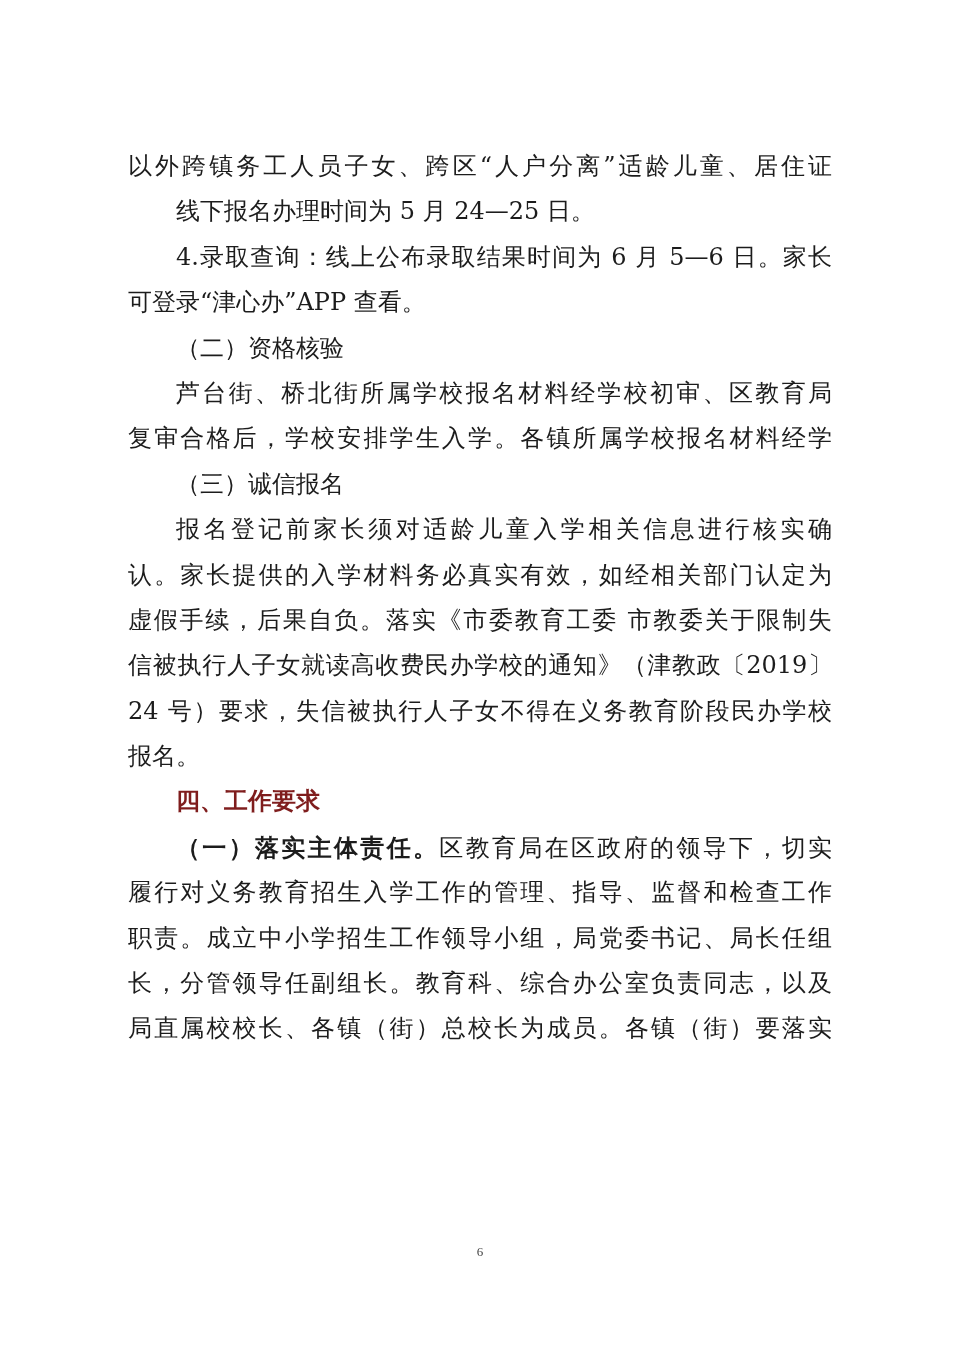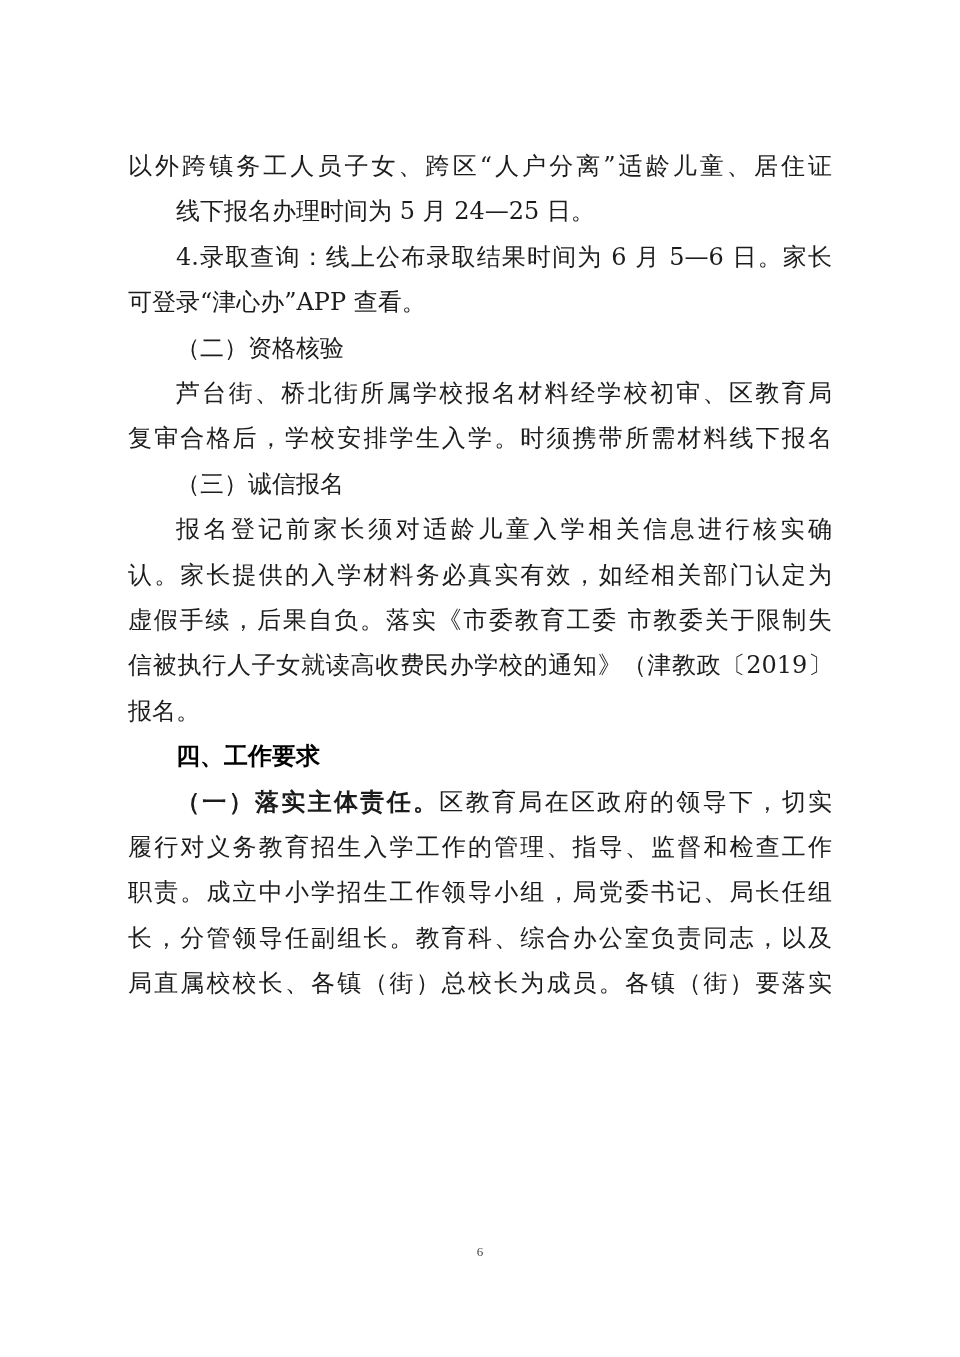--- a/index.html
+++ b/index.html
@@ -47,21 +47,21 @@
   .line.heading-sub {
     padding-left: 48px;
     text-align-last: left;
   }
   .line.heading-main {
     padding-left: 48px;
     text-align-last: left;
     font-family: "DejaVu Sans", "Liberation Sans", sans-serif;
     font-weight: bold;
     font-size: 24px;
-    color: #000000;
+    color: #7f1d1d;
   }
   .bold-lead {
     font-weight: bold;
   }
   .page-number {
     position: absolute;
     left: 0;
     width: 960px;
     top: 1240px;
     text-align: center;
@@ -79,28 +79,29 @@
     <span class="line">以外跨镇务工人员子女、跨区“人户分离”适龄儿童、居住证</span>
 
     <span class="line indent last">线下报名办理时间为 5 月 24—25 日。</span>
 
     <span class="line indent">4.录取查询：线上公布录取结果时间为 6 月 5—6 日。家长</span>
     <span class="line last">可登录“津心办”APP 查看。</span>
 
     <span class="line heading-sub">（二）资格核验</span>
 
     <span class="line indent">芦台街、桥北街所属学校报名材料经学校初审、区教育局</span>
-    <span class="line">复审合格后，学校安排学生入学。时须携带所需材料线下报名</span>
+    <span class="line">复审合格后，学校安排学生入学。各镇所属学校报名材料经学</span>
 
     <span class="line heading-sub">（三）诚信报名</span>
 
     <span class="line indent">报名登记前家长须对适龄儿童入学相关信息进行核实确</span>
     <span class="line">认。家长提供的入学材料务必真实有效，如经相关部门认定为</span>
     <span class="line">虚假手续，后果自负。落实《市委教育工委 市教委关于限制失</span>
     <span class="line">信被执行人子女就读高收费民办学校的通知》（津教政〔2019〕</span>
+    <span class="line">24 号）要求，失信被执行人子女不得在义务教育阶段民办学校</span>
     <span class="line last">报名。</span>
 
     <span class="line heading-main">四、工作要求</span>
 
     <span class="line indent"><span class="bold-lead">（一）落实主体责任。</span><span>区教育局在区政府的领导下，切实</span></span>
     <span class="line">履行对义务教育招生入学工作的管理、指导、监督和检查工作</span>
     <span class="line">职责。成立中小学招生工作领导小组，局党委书记、局长任组</span>
     <span class="line">长，分管领导任副组长。教育科、综合办公室负责同志，以及</span>
     <span class="line">局直属校校长、各镇（街）总校长为成员。各镇（街）要落实</span>
 

